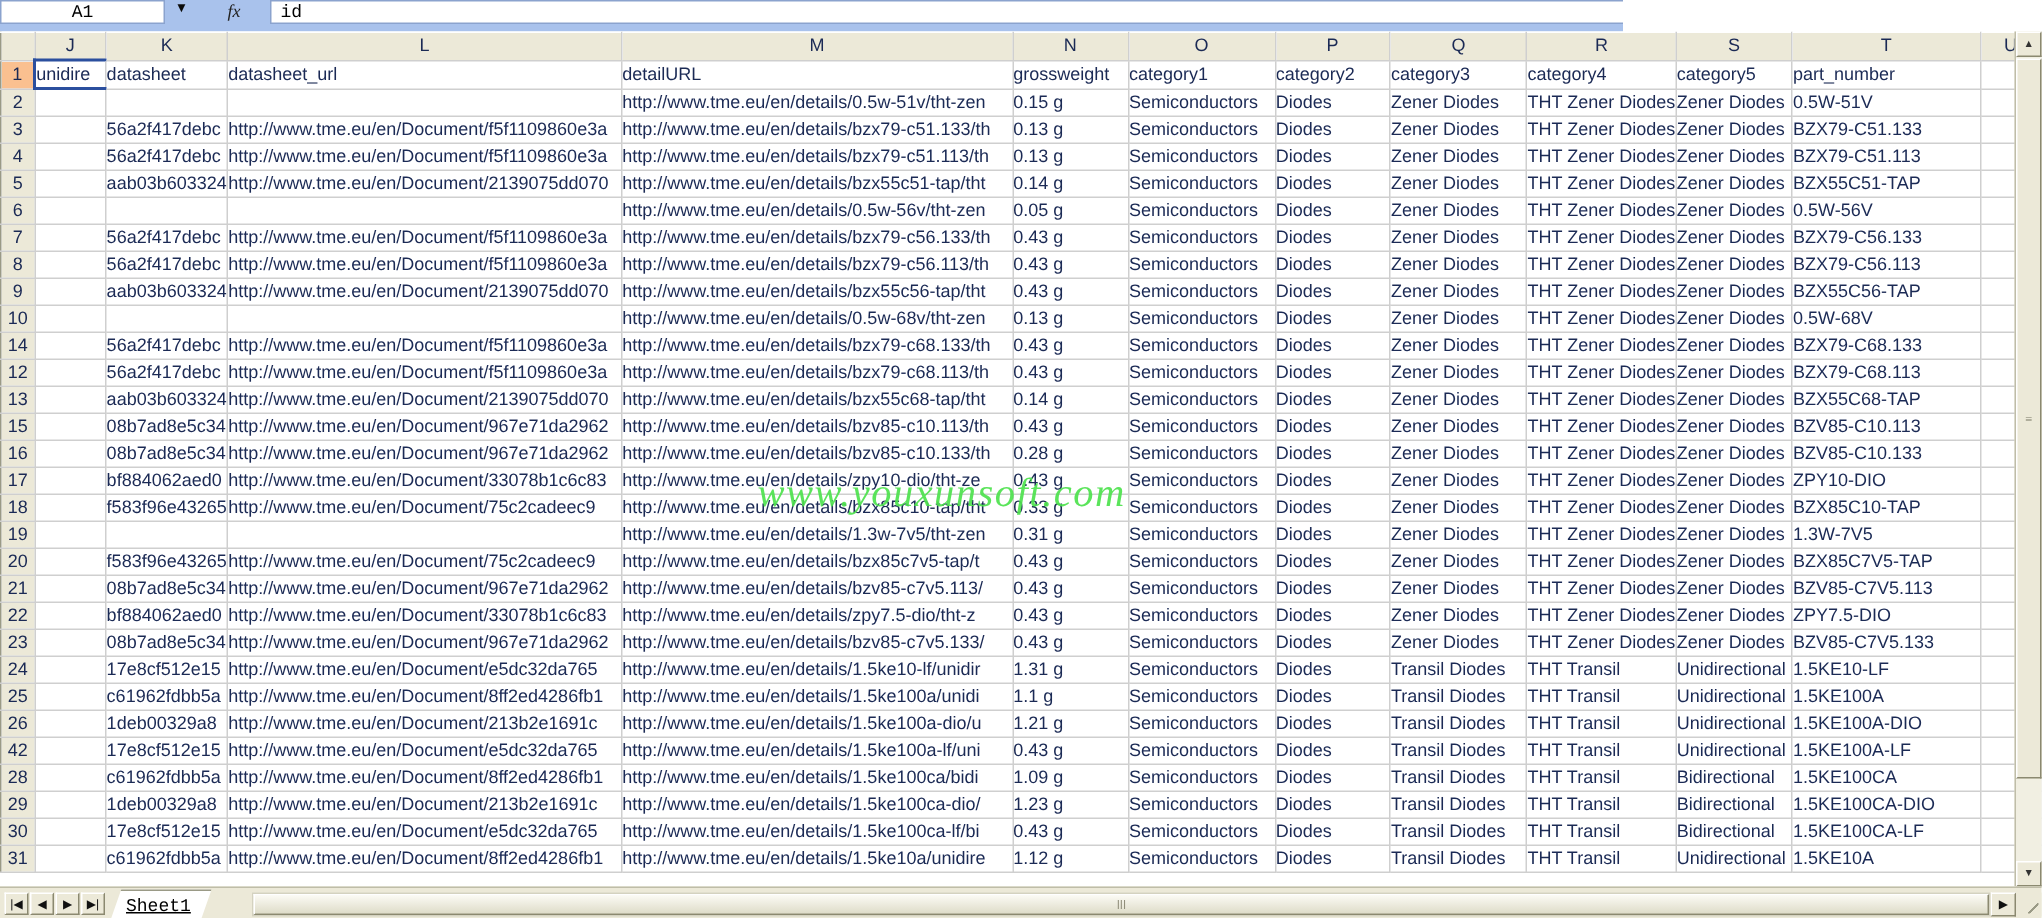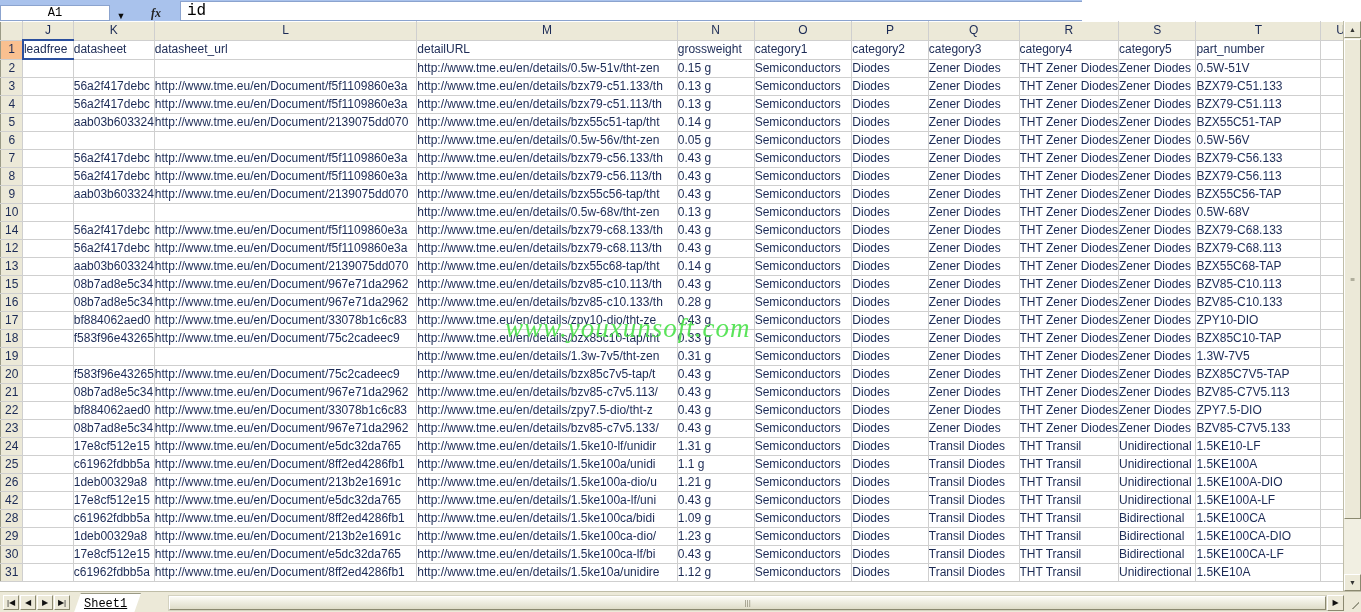--- a/index.html
+++ b/index.html
@@ -7,39 +7,39 @@
     width:1361px;height:612px;overflow:hidden;
     font-family:"Liberation Sans", sans-serif;
     font-size:12px;color:#1b2a55;
     -webkit-font-smoothing:none;
   }
 
   
   #formulabar{
     position:absolute;left:0;top:0;width:1082px;height:21px;
     background:#a9c2ec;
-    display:flex;align-items:flex-end;
+    display:flex;align-items:flex-start;
   }
   #namebox{
     width:110px;background:#ffffff;border:1px solid #8ba3ce;
     box-sizing:border-box;display:flex;align-items:center;justify-content:center;
     font-family:"Liberation Mono", monospace;font-size:12px;color:#000;
   }
   #namebox-arrow{
     width:22px;display:flex;align-items:center;justify-content:center;
     color:#0a0a0a;font-size:9px;
   }
   #fxzone{
     width:48px;display:flex;align-items:center;justify-content:center;
-    font-family:"Liberation Serif", serif;font-style:italic;font-size:12px;color:#222;font-weight:bold;
+    font-family:"Liberation Serif", serif;font-style:italic;font-size:12px;color:#222;
   }
   #formula-input{
     flex:1;background:#ffffff;border:1px solid #8ba3ce;border-right:none;
     box-sizing:border-box;display:flex;align-items:center;padding-left:6px;
-    font-family:"Liberation Mono", monospace;font-size:16px;color:#000;
+    font-family:"Liberation Mono", monospace;font-size:12px;color:#000;
   }
 
   
   #gridzone{
     position:absolute;left:0;top:21px;width:1361px;height:570px;
     overflow:hidden;background:#fff;
   }
 
   table.sheet{
     border-collapse:collapse;table-layout:fixed;
@@ -232,21 +232,21 @@
         <th>Q</th>
         <th>R</th>
         <th>S</th>
         <th>T</th>
         <th>U</th>
       </tr>
     </thead>
     <tbody id="sheet-body">
         <tr>
           <td class="rowhdr sel">1</td>
-          <td class="cell firstsel">leadfree</td>
+          <td class="cell firstsel">unidire</td>
           <td class="cell">datasheet</td>
           <td class="cell">datasheet_url</td>
           <td class="cell">detailURL</td>
           <td class="cell">grossweight</td>
           <td class="cell">category1</td>
           <td class="cell">category2</td>
           <td class="cell">category3</td>
           <td class="cell">category4</td>
           <td class="cell">category5</td>
           <td class="cell">part_number</td>

